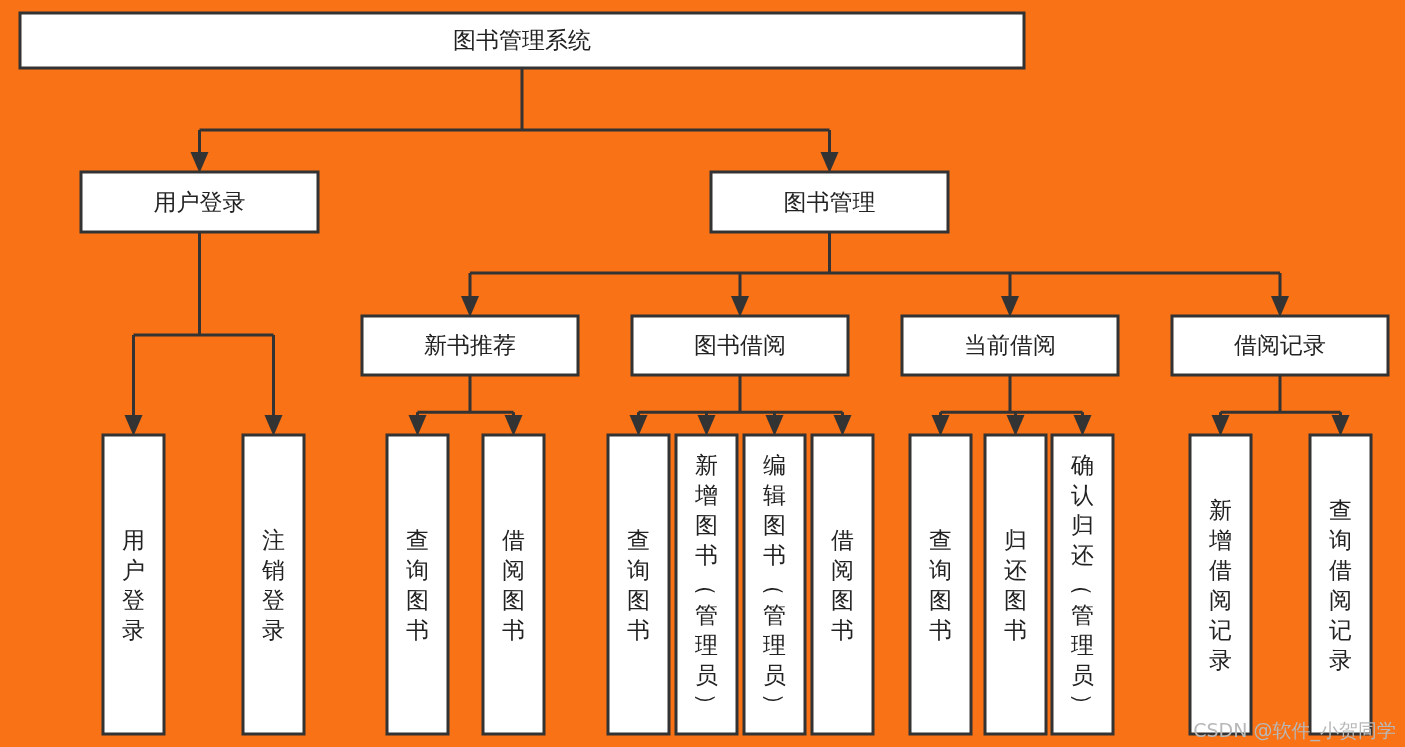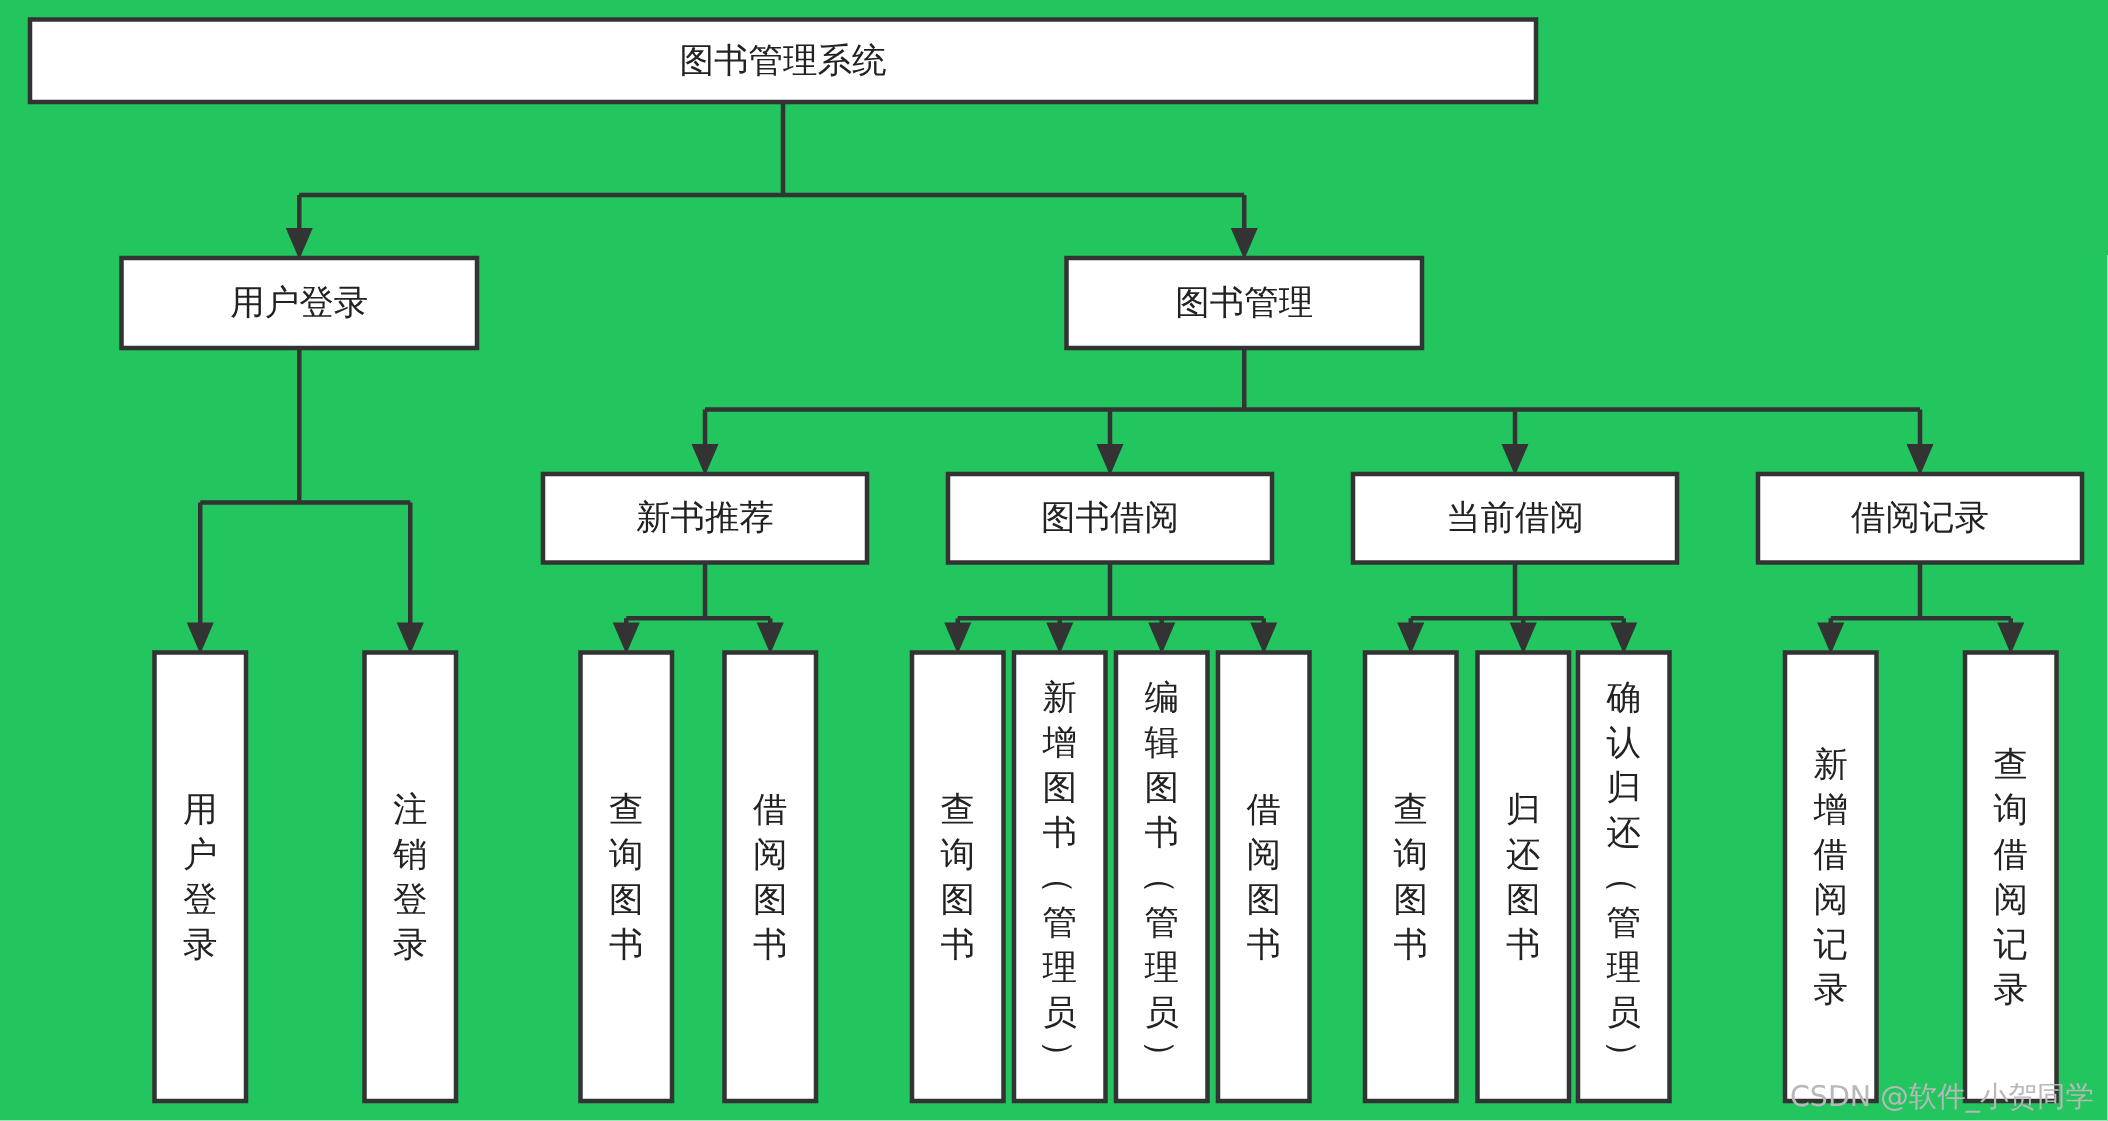--- a/index.html
+++ b/index.html
@@ -8,21 +8,21 @@
     padding: 0;
     background: #ffffff;
   }
   body {
     font-family: "DejaVu Sans", "Liberation Sans", sans-serif;
   }
   #diagram-root {
     position: relative;
     width: 1405px;
     height: 747px;
-    background: #22c55e;
+    background: #f97316;
     overflow: hidden;
   }
   svg#flowchart {
     position: absolute;
     left: 0;
     top: 0;
     width: 1405px;
     height: 747px;
     display: block;
   }

